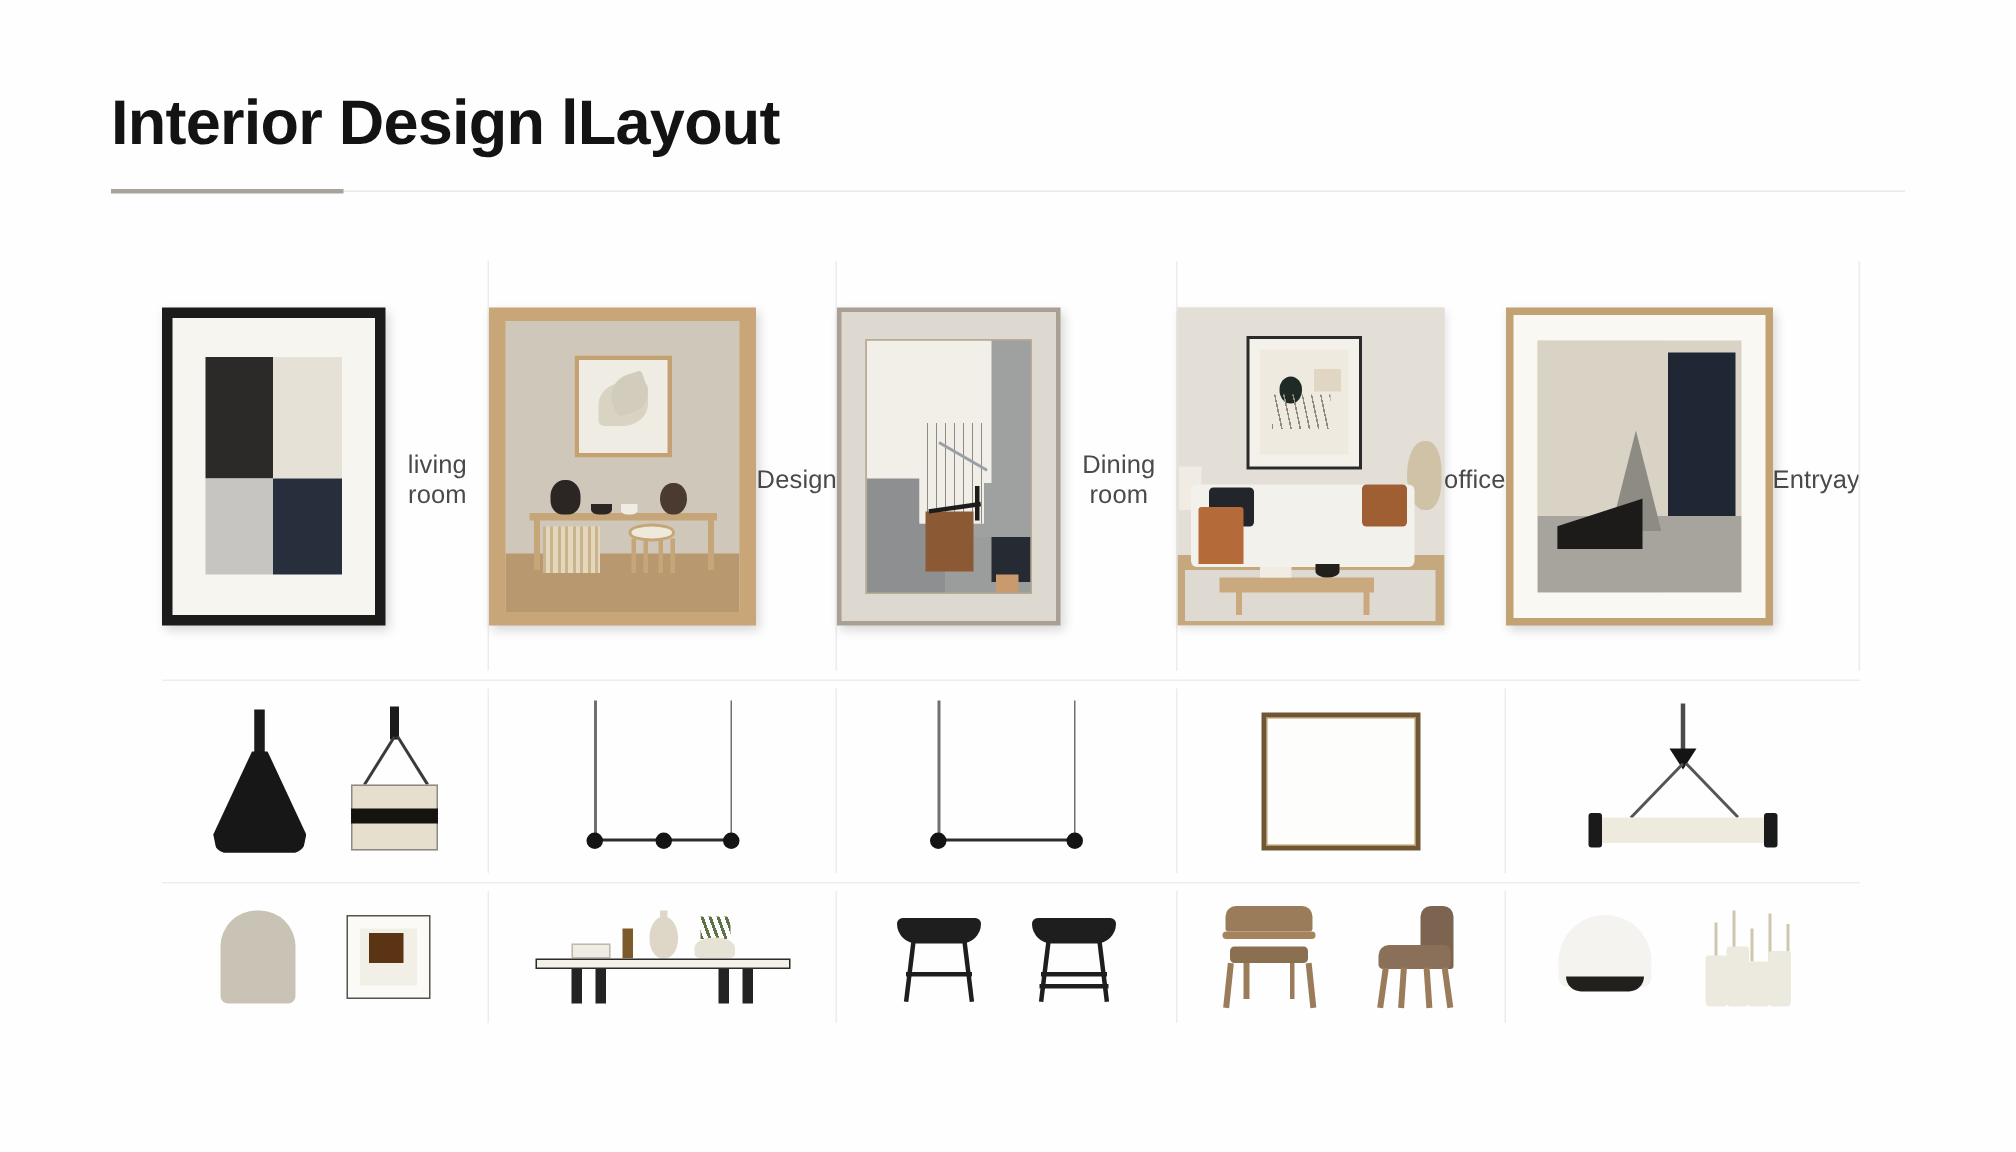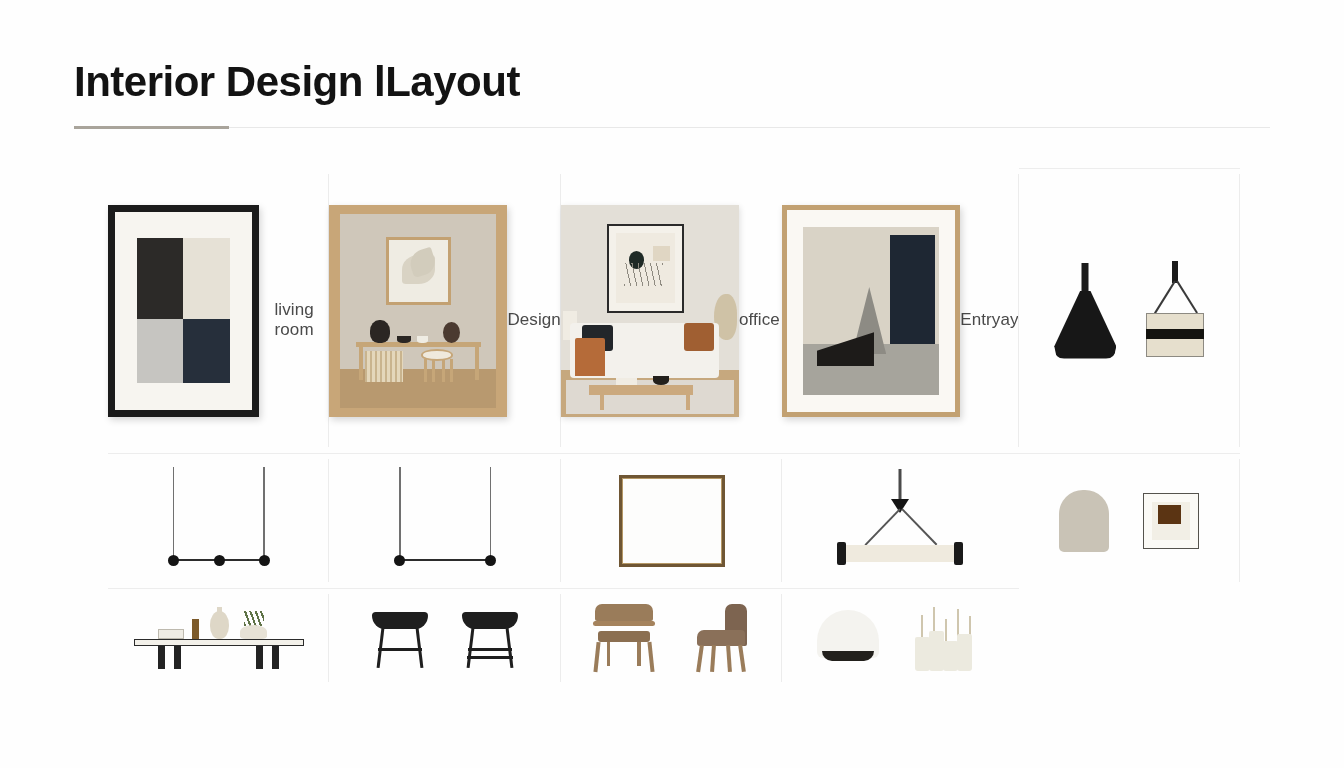--- a/index.html
+++ b/index.html
@@ -255,20 +255,41 @@
                 <i style="left:32%"></i>
                 <i style="left:66%"></i>
                 <i style="left:96%"></i>
             </div>
           </div>
         </div>
       </div>
       <div class="cell-label">Design</div>
     </div>
 
+    <div class="cell vline hero">
+      <div class="art-box">
+        <div class="f3">
+          <div class="f3-mat">
+            <div class="f3-in">
+              <div class="f3-wall"></div>
+              <div class="f3-floor2"></div>
+              <div class="f3-floor"></div>
+              <div class="f3-rail"></div>
+              <div class="f3-diag"></div>
+              <div class="f3-dark"></div>
+              <div class="f3-tan"></div>
+              <div class="f3-box"></div>
+              <div class="f3-bar"></div>
+              <div class="f3-post"></div>
+            </div>
+          </div>
+        </div>
+      </div>
+      <div class="cell-label">Dining room</div>
+    </div>
 
     <div class="cell hero">
       <div class="art-box">
         <div class="f5">
           <div class="f5-wall"></div>
           <div class="f5-floor"></div>
           <div class="f5-rug"></div>
           <div class="f5-art">
             <div class="f5-art-i">
               <div class="f5-tanrect"></div>

